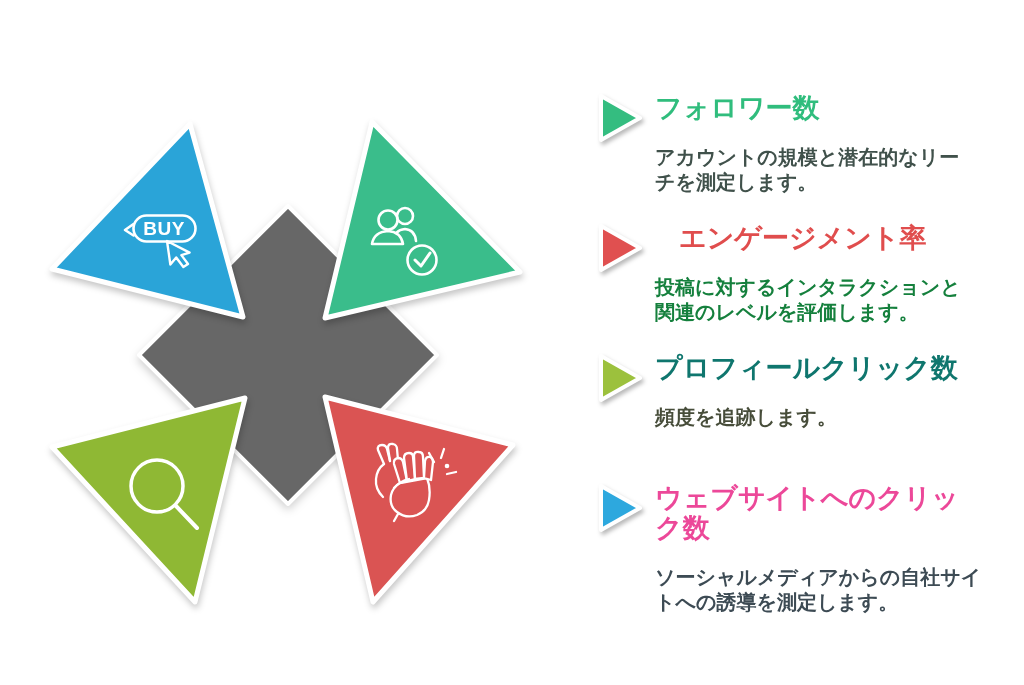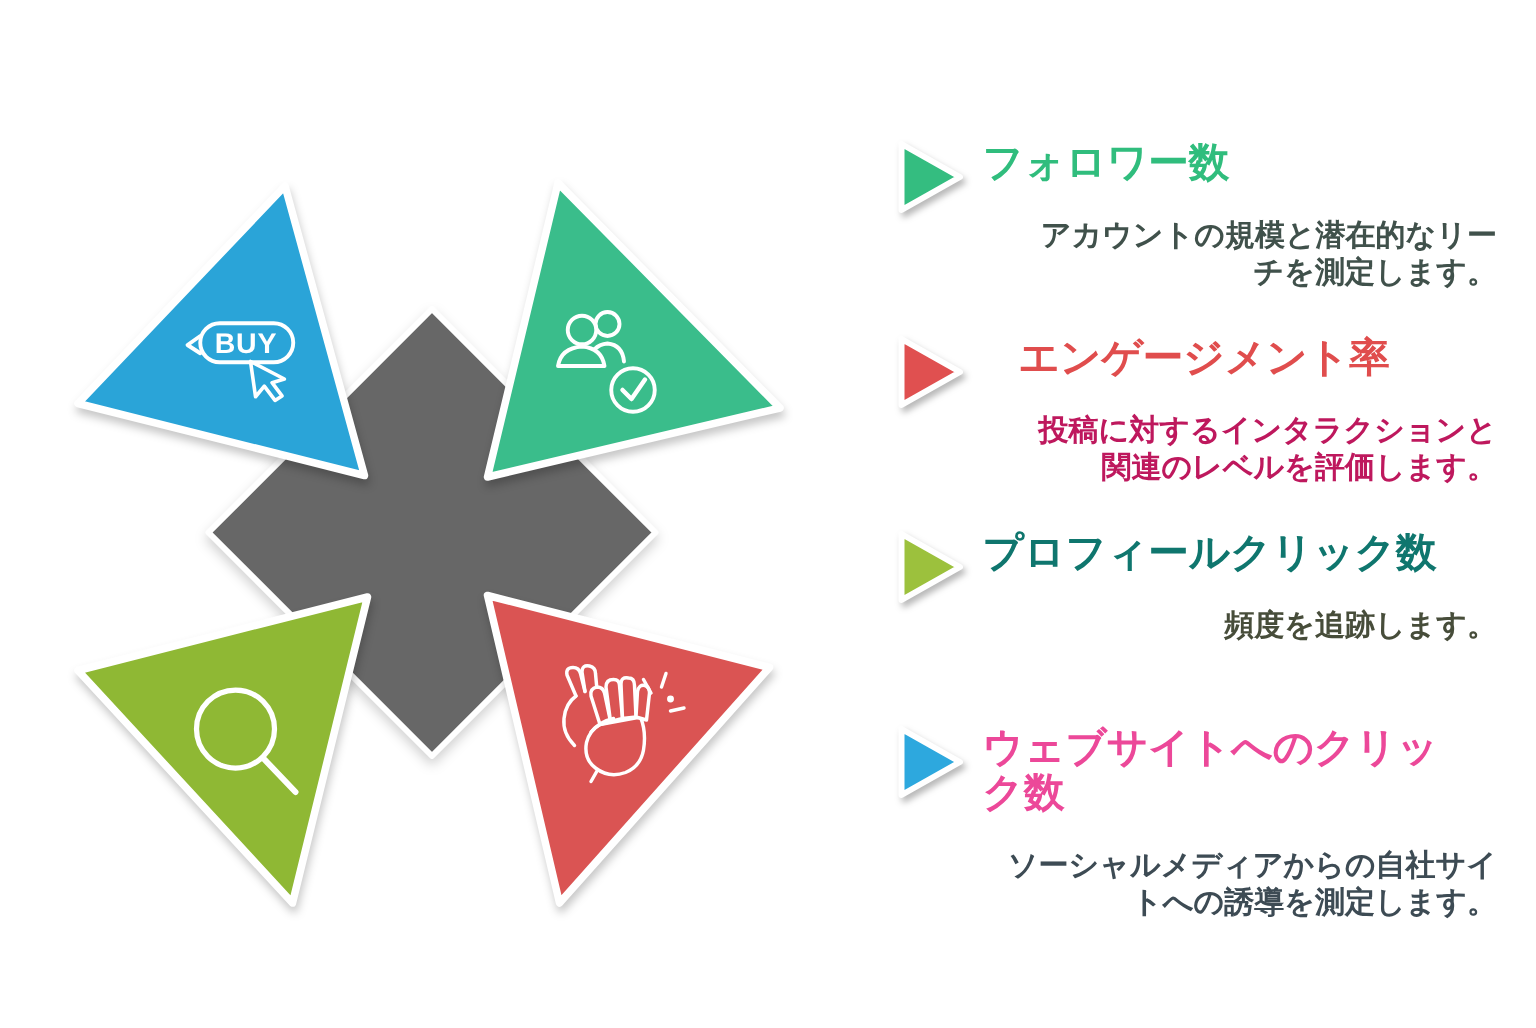--- a/index.html
+++ b/index.html
@@ -14,21 +14,21 @@
   .ic{fill:none;stroke:#fff;stroke-linecap:round;stroke-linejoin:round;}
   .buy-text{font-family:"Liberation Sans",sans-serif;font-weight:700;font-size:19px;fill:#fff;letter-spacing:.5px;}
   .legend{position:absolute;left:0;top:0;width:826px;height:685px;}
   .legend-item{position:absolute;left:598px;width:400px;}
   .arrow-svg{position:absolute;left:0;top:0;filter:drop-shadow(2px 3px 2px rgba(0,0,0,.28));}
   .arrow-poly{stroke:#fff;stroke-width:4;stroke-linejoin:round;}
   .l-text{margin-left:57px;}
   .l-title{font-size:27px;font-weight:700;line-height:30px;}
   .l-title span{display:block;}
   .l-desc{font-size:20px;font-weight:700;line-height:25px;margin-top:22px;}
-  .l-desc span{display:block;text-align:right;}
+  .l-desc span{display:block;}
 </style>
 </head>
 <body>
 
 <div class="canvas">
 
   <svg class="diagram-svg" width="560" height="685" viewBox="0 0 560 685">
 
     <polygon class="center-poly" points="288,206 437,355 288,504 139,355" fill="#676767"></polygon>
 
@@ -109,21 +109,21 @@
 
     <div class="legend-item" style="top:223px">
       <svg class="arrow-svg" width="48" height="52" viewBox="0 0 48 52">
         <polygon class="arrow-poly" points="3,3 3,47 42,25" fill="#e05050"></polygon>
       </svg>
       <div class="l-text">
         <div class="l-title" style="color: rgb(224, 77, 77); margin-left: 24px;">
             <span>エンゲージメント率</span>
             <span></span>
           </div>
-        <div class="l-desc" style="color: #be185d;">
+        <div class="l-desc" style="color: #15803d;">
             <span>投稿に対するインタラクションと</span>
             <span>関連のレベルを評価します。</span>
           </div>
       </div>
     </div>
 
     <div class="legend-item" style="top:353px">
       <svg class="arrow-svg" width="48" height="52" viewBox="0 0 48 52">
         <polygon class="arrow-poly" points="3,3 3,47 42,25" fill="#9cc13d"></polygon>
       </svg>

